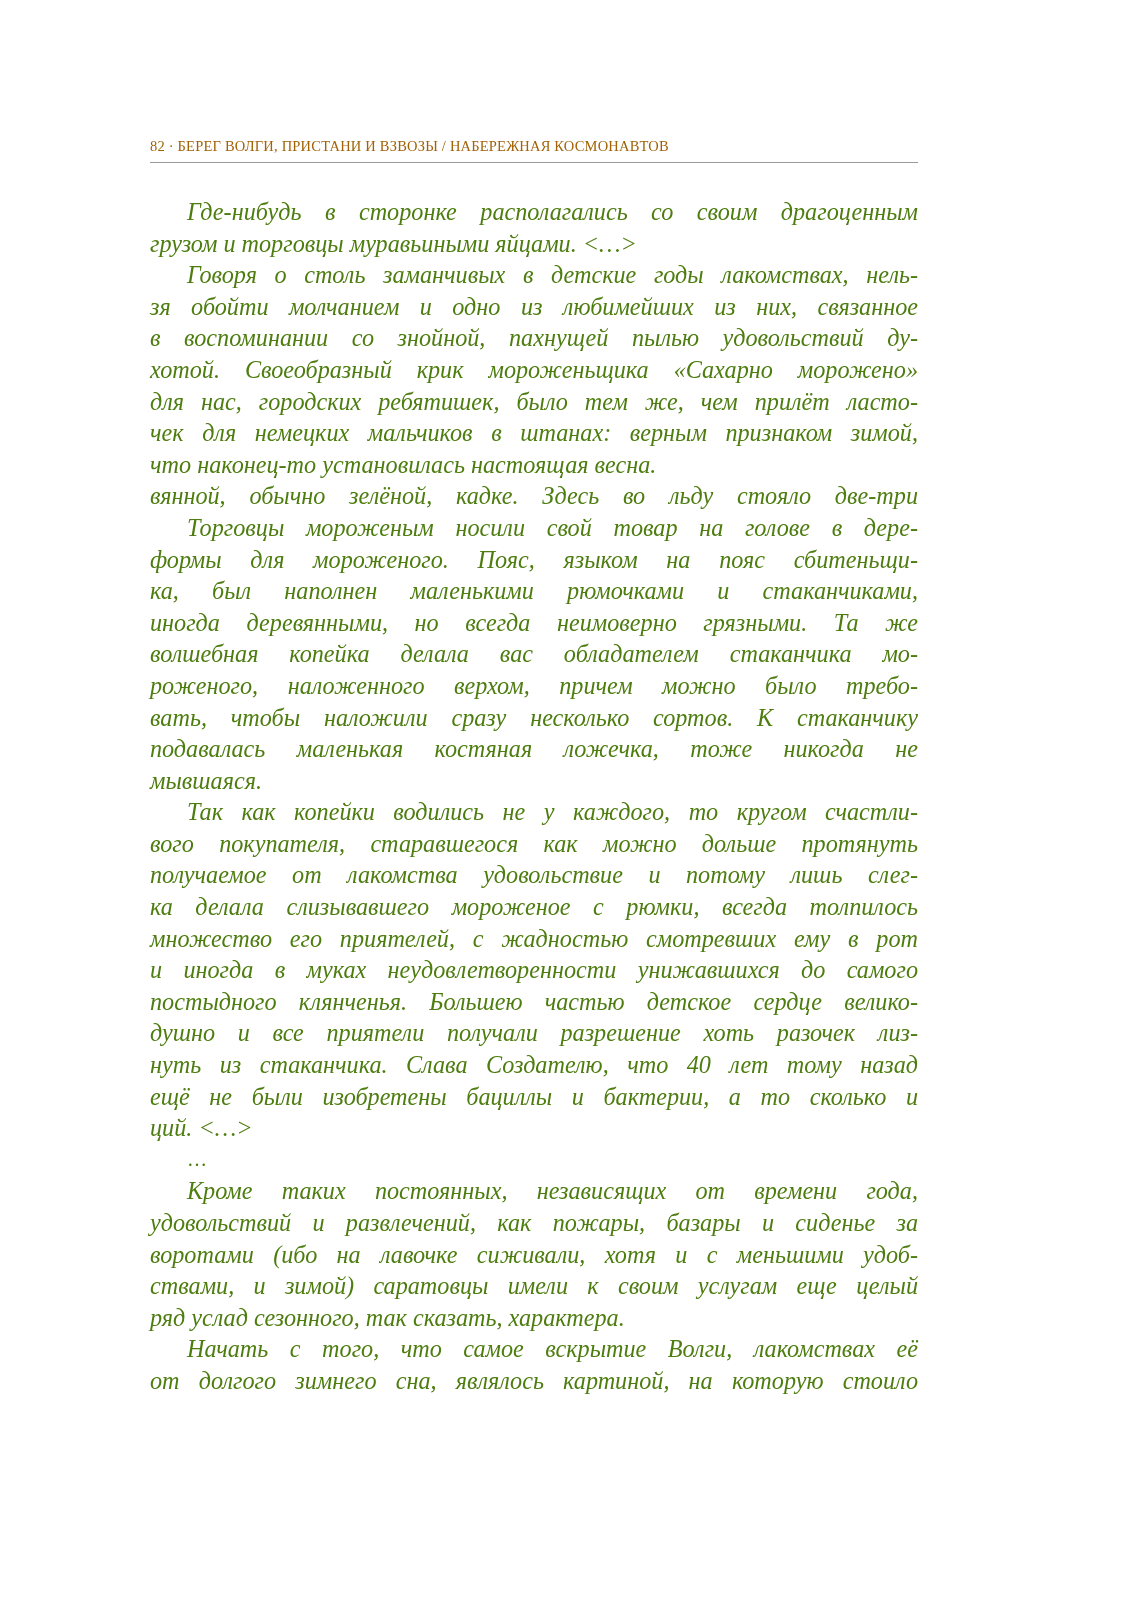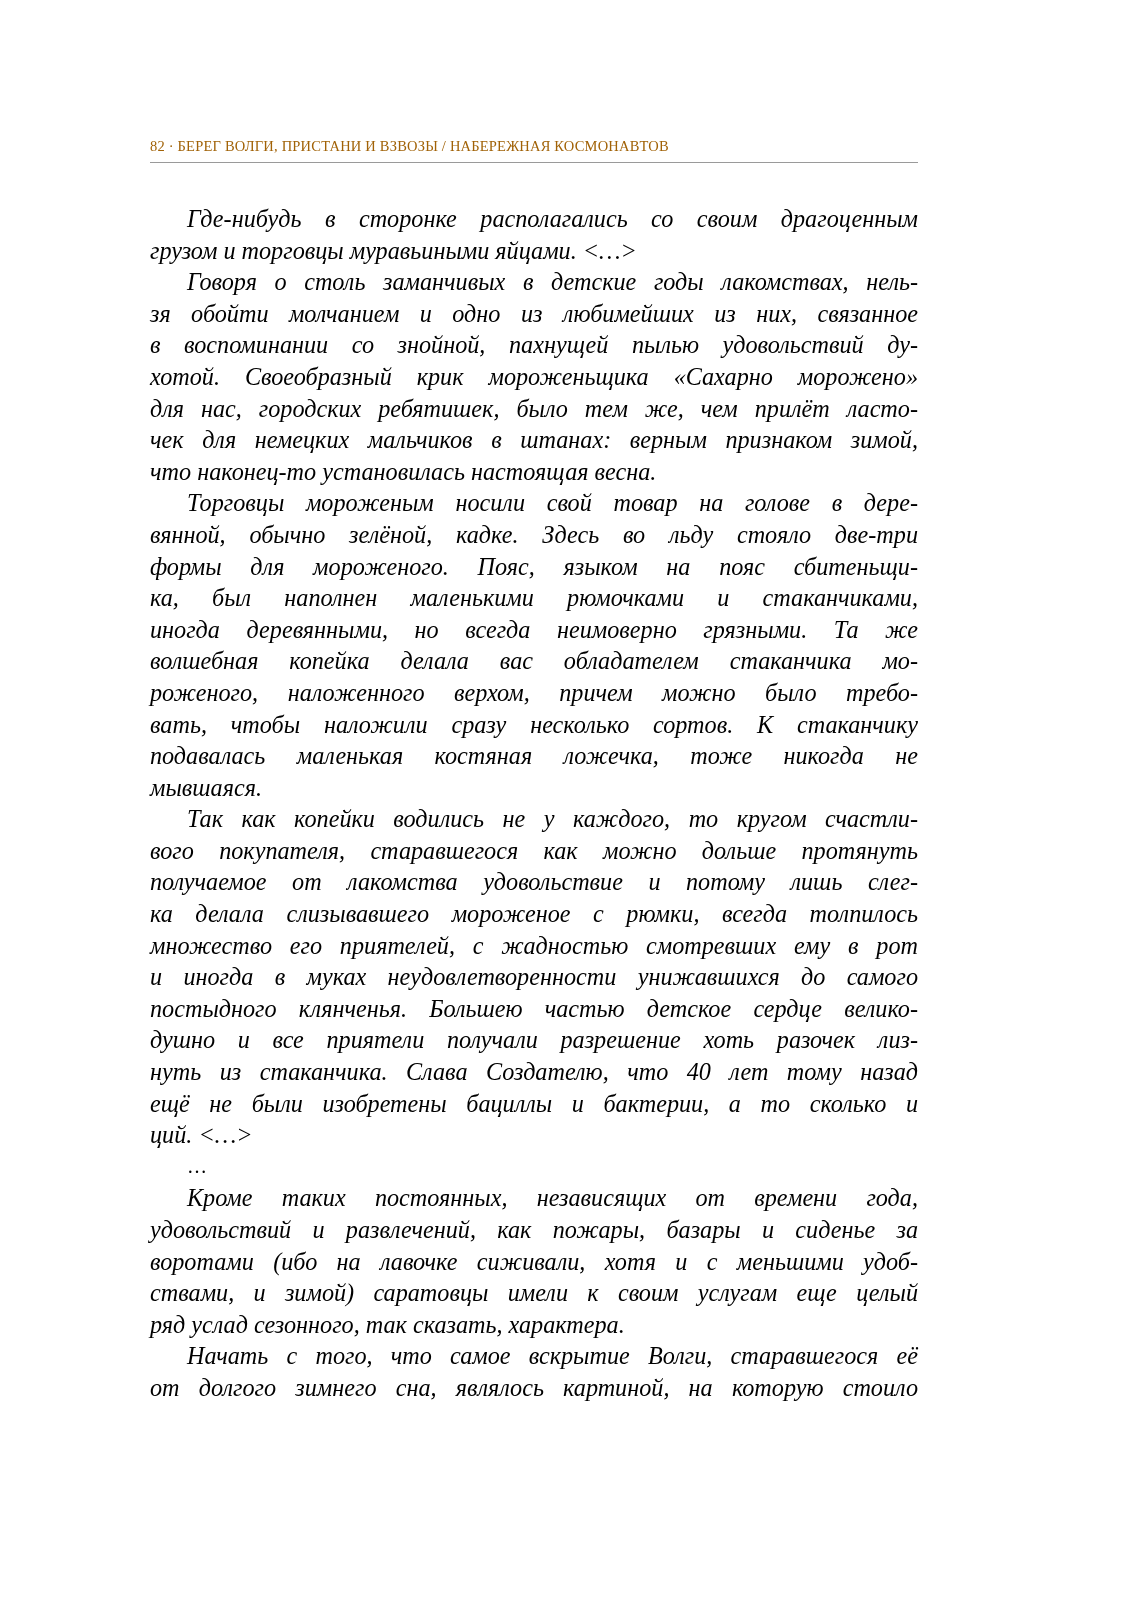--- a/index.html
+++ b/index.html
@@ -35,27 +35,27 @@
     .header-rule {
       position: absolute;
       top: 162px;
       left: 0;
       width: 768px;
       height: 1px;
       background: #9a9a9a;
     }
     .body-text {
       position: absolute;
-      top: 203px;
+      top: 196px;
       left: 0;
       width: 768px;
       font-style: italic;
       font-size: 24.2px;
       line-height: 31.6px;
-      color: #000000;
+      color: #4d7c0f;
     }
     .line {
       display: block;
       white-space: nowrap;
       text-align: justify;
       text-align-last: justify;
       height: 31.6px;
     }
     .line.last {
       text-align-last: left;
@@ -95,22 +95,22 @@
       <span class="line indent">Говоря о столь заманчивых в детские годы лакомствах, нель-</span>
       <span class="line">зя обойти молчанием и одно из любимейших из них, связанное</span>
       <span class="line">в воспоминании со знойной, пахнущей пылью удовольствий ду-</span>
       <span class="line">хотой. Своеобразный крик мороженьщика «Сахарно морожено»</span>
       <span class="line">для нас, городских ребятишек, было тем же, чем прилёт ласто-</span>
       <span class="line">чек для немецких мальчиков в штанах: верным признаком зимой,</span>
       <span class="line last">что наконец-то установилась настоящая весна.</span>
     </div>
 
     <div>
+      <span class="line">вянной, обычно зелёной, кадке. Здесь во льду стояло две-три</span>
       <span class="line indent">Торговцы мороженым носили свой товар на голове в дере-</span>
-      <span class="line">вянной, обычно зелёной, кадке. Здесь во льду стояло две-три</span>
       <span class="line">формы для мороженого. Пояс, языком на пояс сбитеньщи-</span>
       <span class="line">ка, был наполнен маленькими рюмочками и стаканчиками,</span>
       <span class="line">иногда деревянными, но всегда неимоверно грязными. Та же</span>
       <span class="line">волшебная копейка делала вас обладателем стаканчика мо-</span>
       <span class="line">роженого, наложенного верхом, причем можно было требо-</span>
       <span class="line">вать, чтобы наложили сразу несколько сортов. К стаканчику</span>
       <span class="line">подавалась маленькая костяная ложечка, тоже никогда не</span>
       <span class="line last">мывшаяся.</span>
     </div>
 
@@ -132,18 +132,18 @@
 
     <div>
       <span class="line indent">Кроме таких постоянных, независящих от времени года,</span>
       <span class="line">удовольствий и развлечений, как пожары, базары и сиденье за</span>
       <span class="line">воротами (ибо на лавочке сиживали, хотя и с меньшими удоб-</span>
       <span class="line">ствами, и зимой) саратовцы имели к своим услугам еще целый</span>
       <span class="line last">ряд услад сезонного, так сказать, характера.</span>
     </div>
 
     <div>
-      <span class="line indent">Начать с того, что самое вскрытие Волги, старавшегося её</span>
+      <span class="line indent">Начать с того, что самое вскрытие Волги, лакомствах её</span>
       <span class="line">от долгого зимнего сна, являлось картиной, на которую стоило</span>
     </div>
 
   </div>
 </div>
 
 </body></html>

